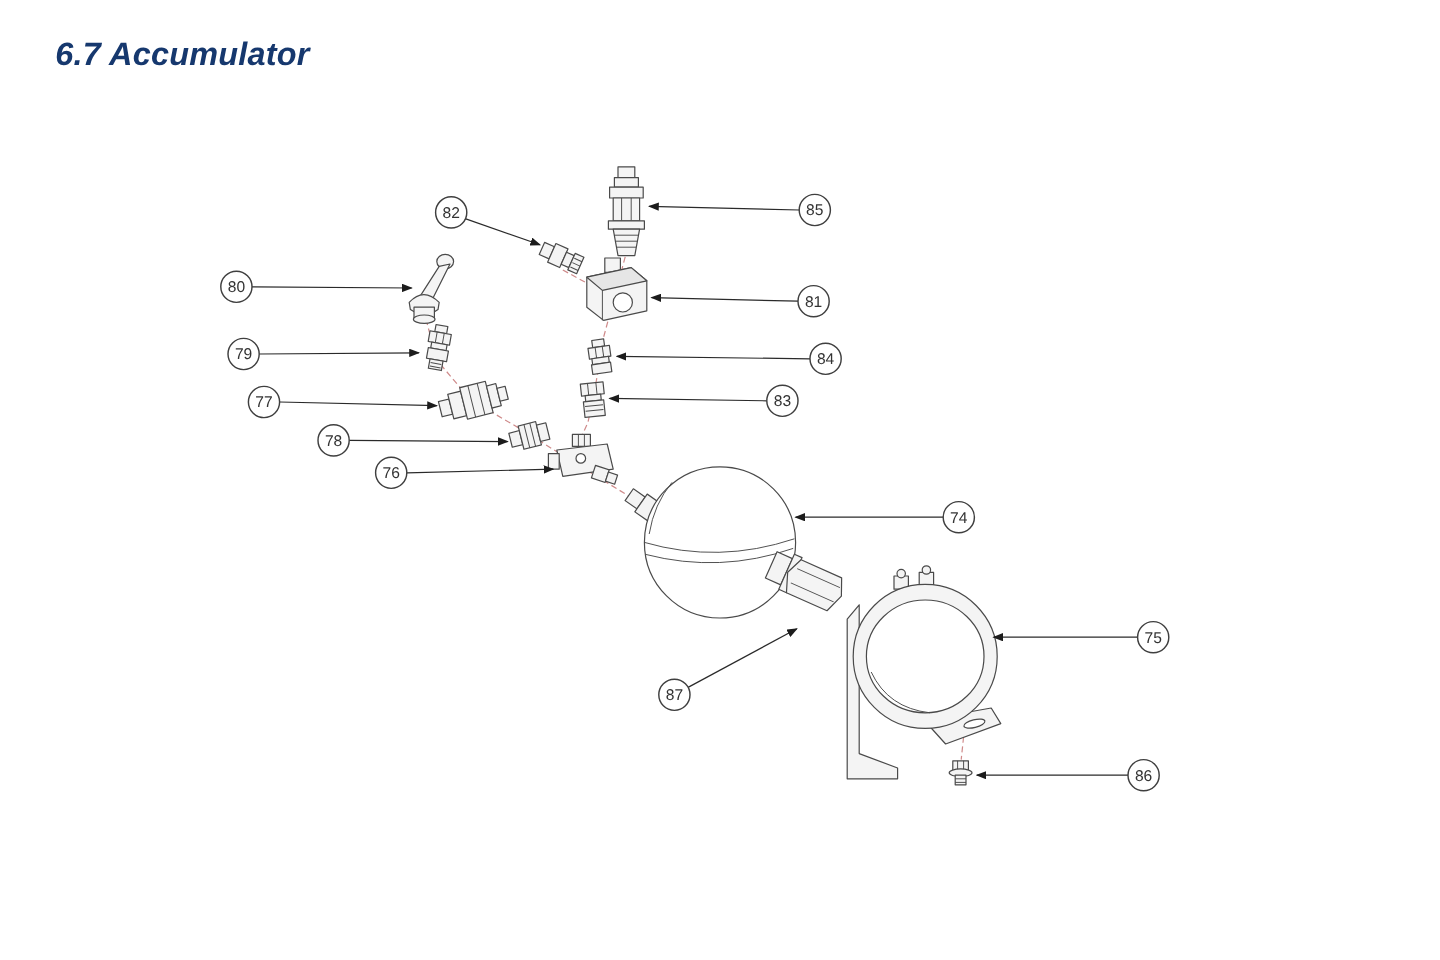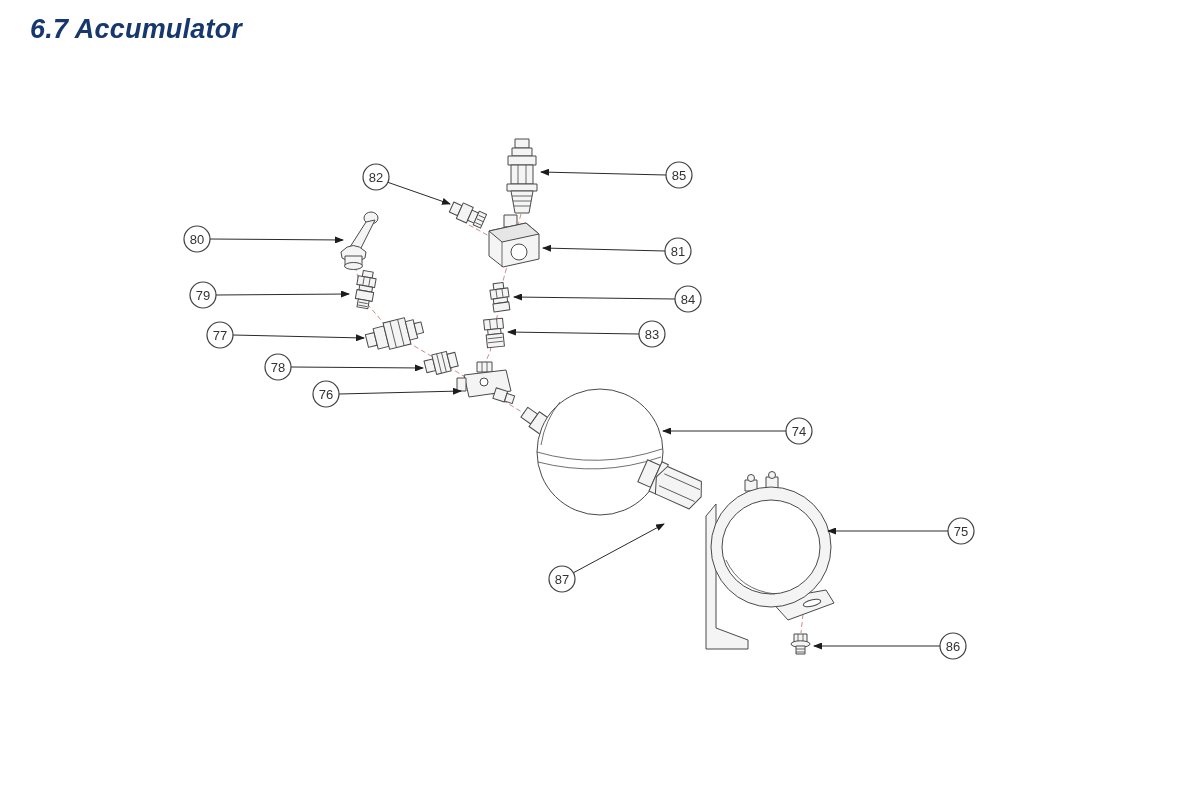--- a/index.html
+++ b/index.html
@@ -8,21 +8,21 @@
     width: 1200px;
     height: 800px;
     background: #ffffff;
     font-family: "Liberation Sans", sans-serif;
     overflow: hidden;
   }
   .title {
     position: absolute;
     left: 30px;
     top: 14px;
-    margin: 0;
+    margin: 16px;
     font-size: 27px;
     font-style: italic;
     font-weight: bold;
     letter-spacing: 0.2px;
     color: #16386e;
     z-index: 2;
   }
   svg.diagram { position: absolute; left: 0; top: 0; }
 
   

